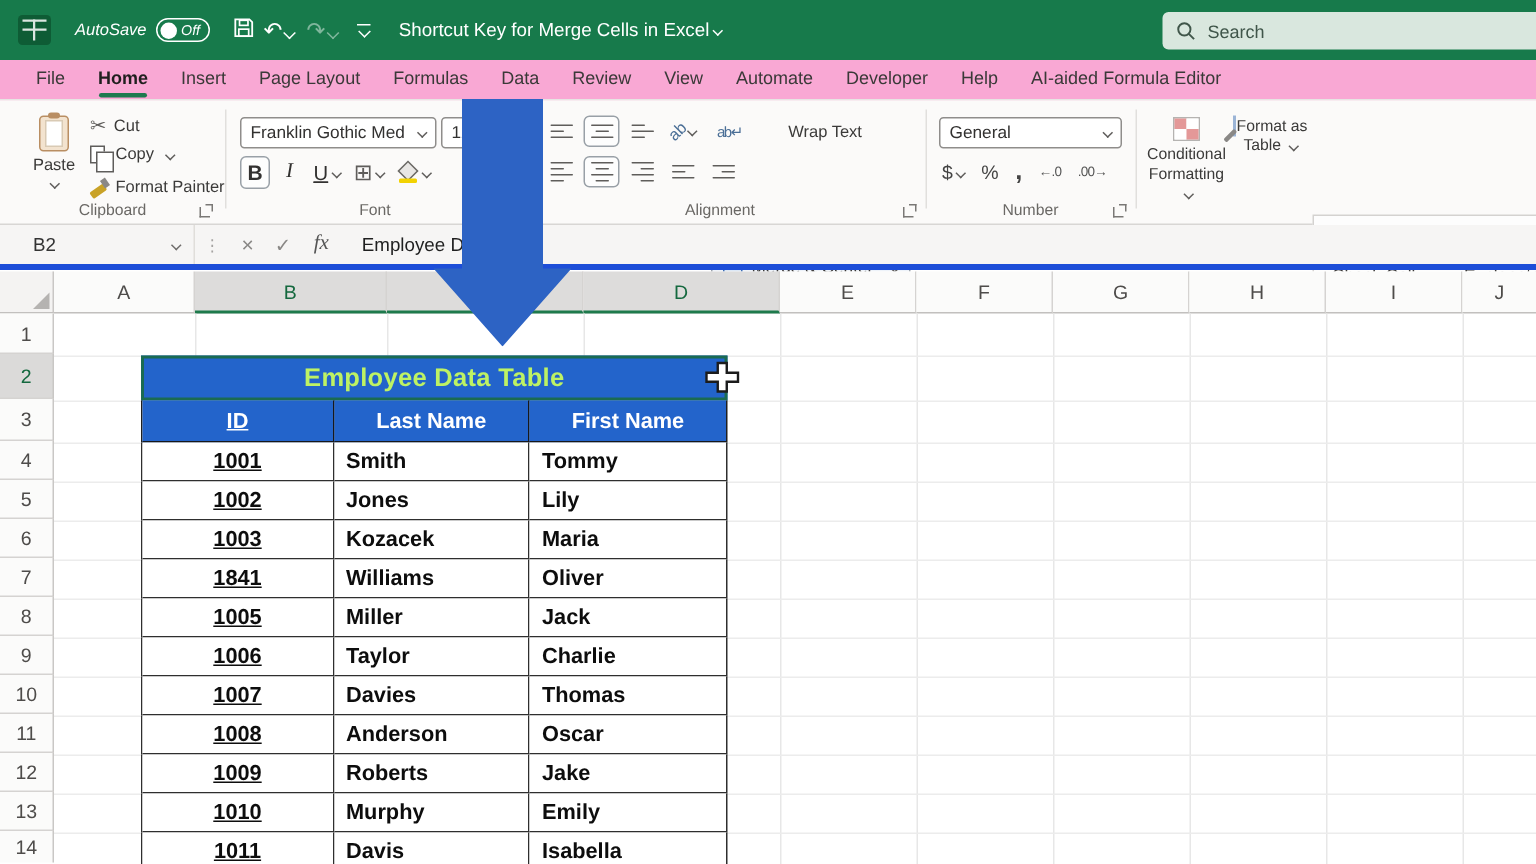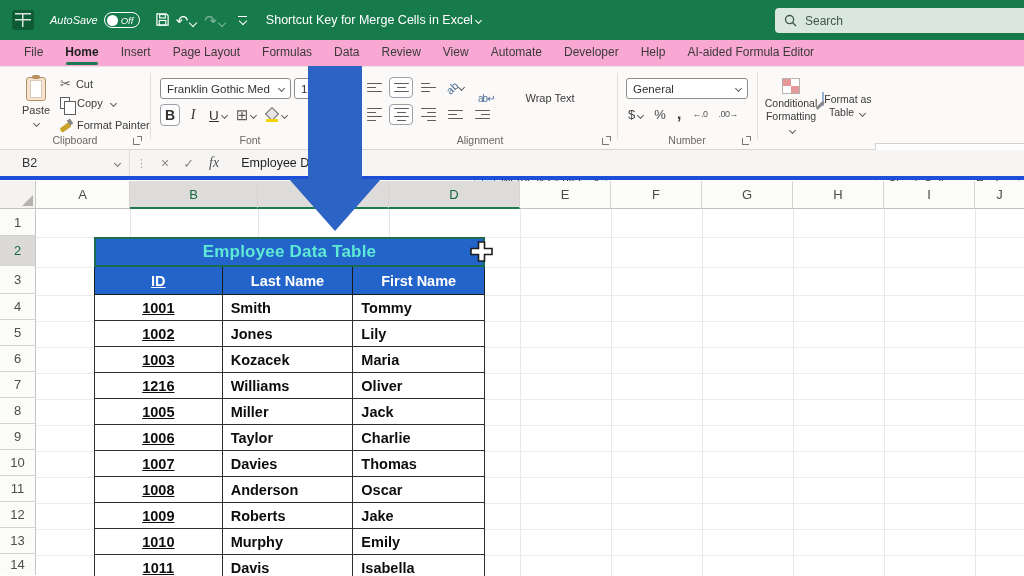--- a/index.html
+++ b/index.html
@@ -125,21 +125,21 @@
   .rh:nth-child(2){height:30px;}
   .rh:nth-child(3){height:28px;}
   .rh:nth-child(n+4){height:26px;}
   .rh:nth-child(14){height:21px;border-bottom:none;}
   .rh.selected{background:#dbdad9;color:#15693f;}
   .gl-v{position:absolute;top:28px;bottom:0;width:1px;background:#e7e7e7;}
   .gl-h{position:absolute;left:36px;right:0;height:1px;background:#ececec;}
 
   
   .etable{position:absolute;left:130px;top:237px;width:391px;}
-  .etitle{height:30px;background:var(--table-blue,#2364cb);border:2.4px solid var(--selection-border,#1a6b52);display:flex;align-items:center;justify-content:center;color:#5eead4;font-weight:bold;font-size:17px;letter-spacing:.2px;cursor:cell;}
+  .etitle{height:30px;background:var(--table-blue,#2364cb);border:2.4px solid var(--selection-border,#1a6b52);display:flex;align-items:center;justify-content:center;color:#bef264;font-weight:bold;font-size:17px;letter-spacing:.2px;cursor:cell;}
   .ehead{display:flex;height:28px;border-left:1px solid #1f1f1f;border-right:1px solid #1f1f1f;}
   .ehead .hc{background:var(--table-blue,#2364cb);color:#fff;font-weight:bold;font-size:14.5px;display:flex;align-items:center;justify-content:center;border-right:1px solid #17181a;border-bottom:1px solid #17181a;cursor:cell;}
   .ehead .hc:last-child{border-right:none;}
   .erow{display:flex;height:26px;border-left:1px solid #2e2e2e;border-right:1px solid #2e2e2e;}
   .erow .dc{background:#fff;color:#0d0d0d;font-weight:bold;font-size:14.5px;display:flex;align-items:center;border-right:1px solid #2e2e2e;border-bottom:1px solid #2e2e2e;cursor:cell;}
   .erow .dc:last-child{border-right:none;}
   .c-id{width:128px;justify-content:center;text-decoration:underline;}
   .c-ln{width:131px;padding-left:8px;}
   .c-fn{width:131px;padding-left:8px;}
   .ehead .c-id,.ehead .c-ln,.ehead .c-fn{padding-left:0;justify-content:center;}
@@ -317,21 +317,21 @@
           </span>
         </span>
       <span class="alimg indent">
           <span class="bars right">
             <i class="w1"></i>
             <i class="w2"></i>
             <i class="w1"></i>
           </span>
         </span>
     </div>
-    <div class="rbtn" style="position:absolute;left:478px;top:25px;gap:31px;">
+    <div class="rbtn" style="position:absolute;left:478px;top:15px;gap:31px;">
       <span class="wrap-ic"><span>ab</span>↵</span>
       <span>Wrap Text</span>
     </div>
     <div class="mc-btn">
       <span class="mc-ic"></span>
       <span>Merge &amp; Center</span>
       <span class="chev" style="color:#5f5d5b;margin-left:auto;"></span>
     </div>
     <div class="glabel" style="left:435px;width:90px;">Alignment</div>
     <span class="lnch" style="left:602px;"></span>
@@ -355,21 +355,21 @@
     <div style="position:absolute;left:763px;top:11px;width:56px;" class="two-line">
       <span class="cf-ic">
           <b></b>
           <b></b>
           <b></b>
           <b></b>
         </span>
       <span>Conditional Formatting</span>
       <span class="chev" style="color:#5f5d5b;"></span>
     </div>
-    <div style="position:absolute;left:822px;top:26px;width:50px;" class="two-line">
+    <div style="position:absolute;left:822px;top:11px;width:50px;" class="two-line">
       <span class="fat-ic"></span>
       <span>Format as Table</span>
       <span class="chev" style="color:#5f5d5b;"></span>
     </div>
     <div class="gallery">
 
     <div class="stylebox">Normal</div>
         <div class="stylebox">Bad</div>
         <div class="stylebox">Check Cell</div>
         <div class="stylebox">Explanator</div>
@@ -463,21 +463,21 @@
           <div class="dc c-id">1002</div>
           <div class="dc c-ln">Jones</div>
           <div class="dc c-fn">Lily</div>
         </div>
           <div class="erow">
           <div class="dc c-id">1003</div>
           <div class="dc c-ln">Kozacek</div>
           <div class="dc c-fn">Maria</div>
         </div>
           <div class="erow">
-          <div class="dc c-id">1216</div>
+          <div class="dc c-id">1841</div>
           <div class="dc c-ln">Williams</div>
           <div class="dc c-fn">Oliver</div>
         </div>
           <div class="erow">
           <div class="dc c-id">1005</div>
           <div class="dc c-ln">Miller</div>
           <div class="dc c-fn">Jack</div>
         </div>
           <div class="erow">
           <div class="dc c-id">1006</div>

